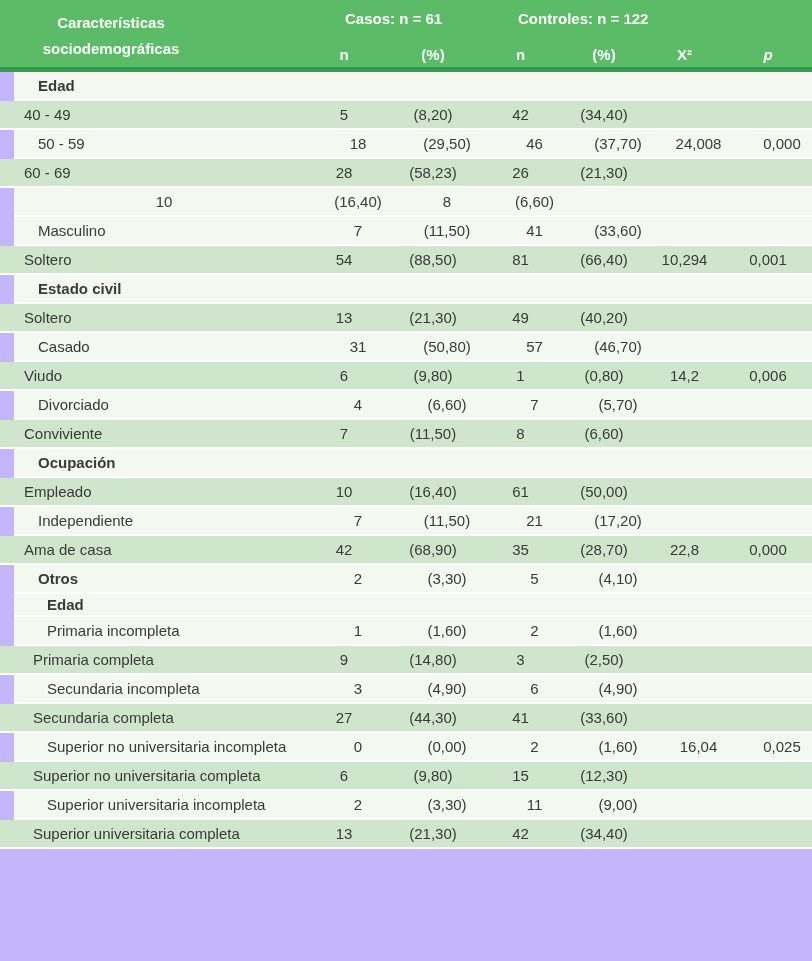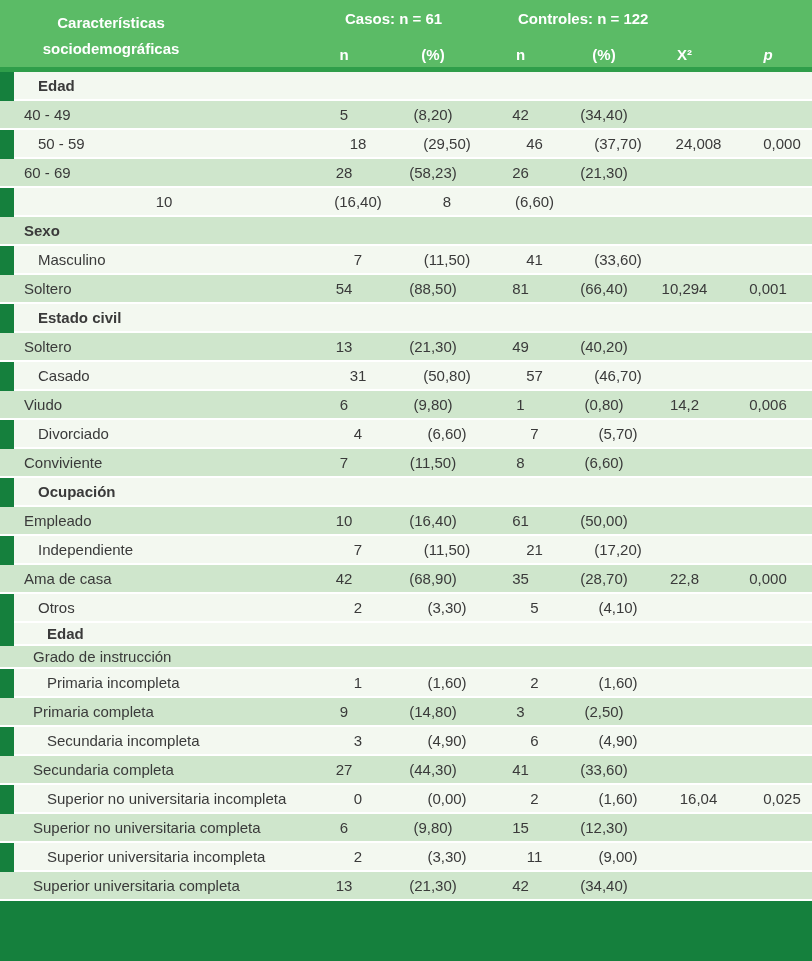--- a/index.html
+++ b/index.html
@@ -10,21 +10,21 @@
     --header_text:#ffffff;
     --body_text:#3a3a3a;
   }
   *{box-sizing:border-box;}
   html,body{margin:0;padding:0;background:#ffffff;}
   body{
     width:812px;
     font-family:"Liberation Sans","DejaVu Sans",sans-serif;
     color:var(--body_text,#3a3a3a);
   }
-  .page{width:812px;height:961px;background:#15803d;overflow:hidden;}
+  .page{width:812px;height:961px;background:#c4b5fd;overflow:hidden;}
 
   
   .header{
     width:812px;height:72px;
     background:var(--header_green,#5bbb66);
     border-bottom:5px solid var(--header_rule_green,#2f9e4a);
     color:var(--header_text,#ffffff);
     font-weight:bold;font-size:15px;
     display:grid;
     grid-template-columns:300px 88px 90px 85px 82px 79px 88px;
@@ -51,21 +51,21 @@
     align-items:center;
     border-bottom:2px solid #ffffff;
     font-size:15px;
   }
   .row-green{background:var(--row_green,#cfe6cc);}
   .row-white{background:var(--row_offwhite,#f3f8f0);margin-left:14px;}
   .row-small{height:23px;}
   .cell-label{padding-left:24px;white-space:nowrap;overflow:visible;}
   .indent .cell-label{padding-left:33px;}
   .section .cell-label{font-weight:bold;}
-  .label-bold .cell-label{font-weight:normal;}
+  .label-bold .cell-label{font-weight:bold;}
   .num{text-align:center;white-space:nowrap;}
 </style>
 </head>
 <body>
 
 <div class="page">
 
   <div class="header">
     <div class="title">Características sociodemográficas</div>
     <div class="group-casos">Casos: n = 61</div>
@@ -116,29 +116,20 @@
         <div class="num"></div>
       </div>
       <div class="row row-white">
         <div class="num">10</div>
         <div class="num">(16,40)</div>
         <div class="num">8</div>
         <div class="num">(6,60)</div>
         <div class="num"></div>
         <div class="num"></div>
       </div>
-      <div class="row row-green section">
-        <div class="cell-label">Sexo</div>
-        <div class="num"></div>
-        <div class="num"></div>
-        <div class="num"></div>
-        <div class="num"></div>
-        <div class="num"></div>
-        <div class="num"></div>
-      </div>
       <div class="row row-white">
         <div class="cell-label">Masculino</div>
         <div class="num">7</div>
         <div class="num">(11,50)</div>
         <div class="num">41</div>
         <div class="num">(33,60)</div>
         <div class="num"></div>
         <div class="num"></div>
       </div>
       <div class="row row-green">
@@ -244,29 +235,20 @@
         <div class="cell-label">Otros</div>
         <div class="num">2</div>
         <div class="num">(3,30)</div>
         <div class="num">5</div>
         <div class="num">(4,10)</div>
         <div class="num"></div>
         <div class="num"></div>
       </div>
       <div class="row row-white section row-small indent">
         <div class="cell-label">Edad</div>
-        <div class="num"></div>
-        <div class="num"></div>
-        <div class="num"></div>
-        <div class="num"></div>
-        <div class="num"></div>
-        <div class="num"></div>
-      </div>
-      <div class="row row-green row-small indent">
-        <div class="cell-label">Grado de instrucción</div>
         <div class="num"></div>
         <div class="num"></div>
         <div class="num"></div>
         <div class="num"></div>
         <div class="num"></div>
         <div class="num"></div>
       </div>
       <div class="row row-white indent">
         <div class="cell-label">Primaria incompleta</div>
         <div class="num">1</div>

